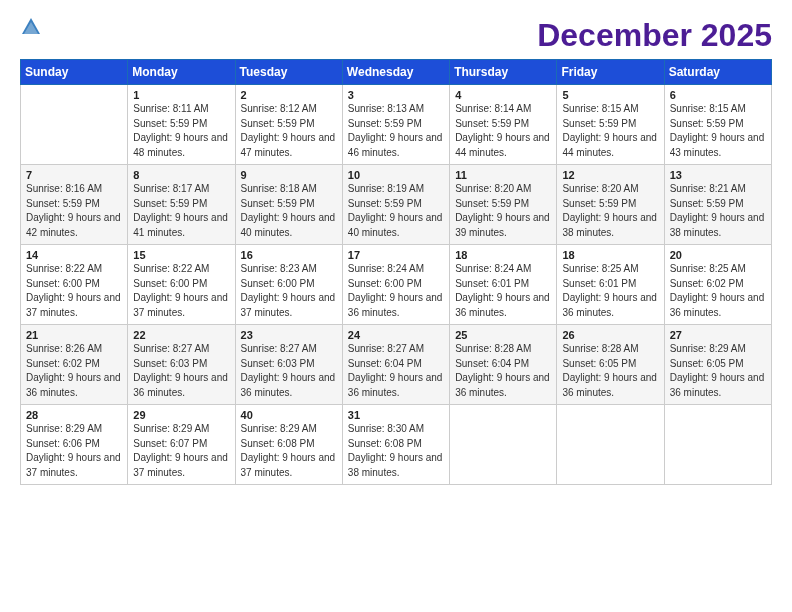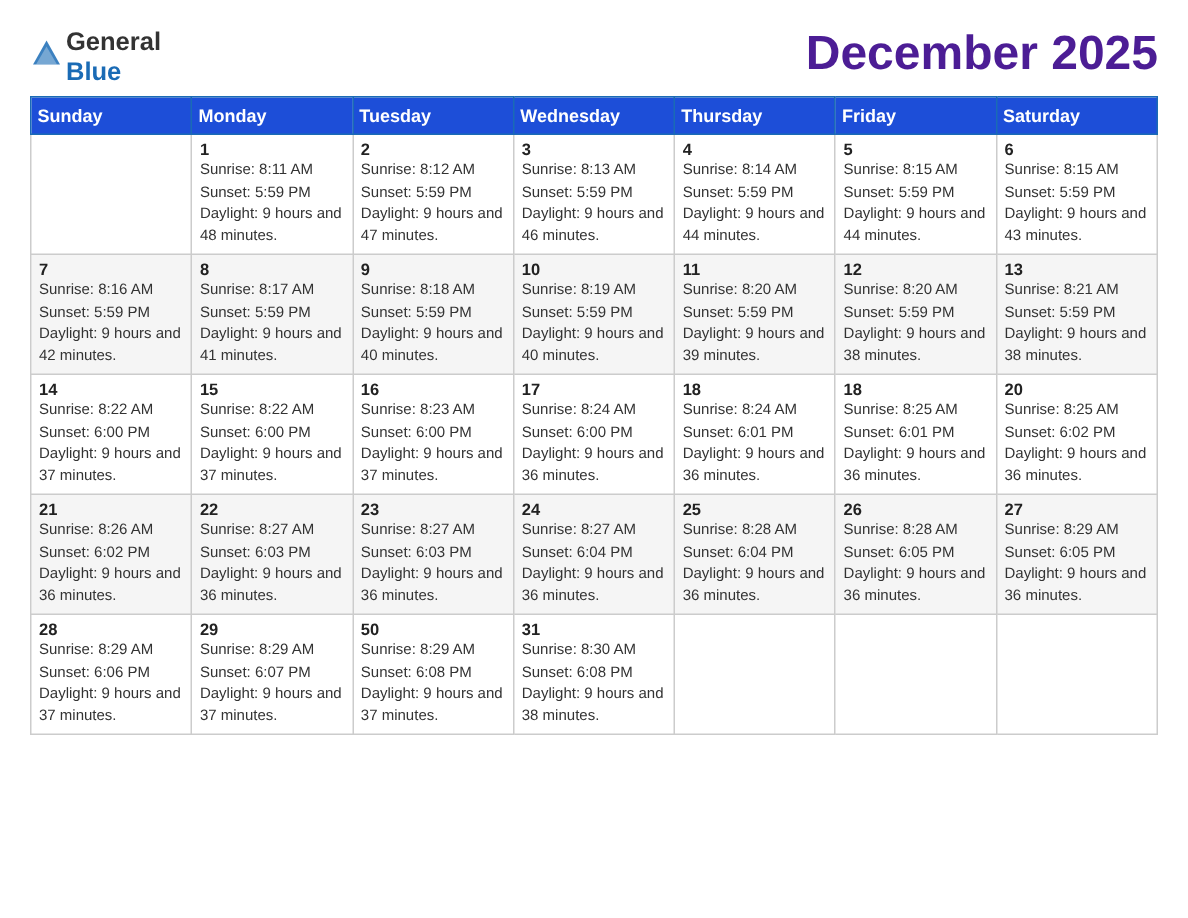--- a/index.html
+++ b/index.html
@@ -87,24 +87,20 @@
 </head>
 <body>
 
 <div class="container">
   <div class="header-row">
     <div class="logo">
       <svg class="logo-icon" viewBox="0 0 22 22" xmlns="http://www.w3.org/2000/svg">
         <polygon points="11,2 20,18 2,18" fill="#1a6bb5" opacity="0.85"></polygon>
         <polygon points="11,6 18,18 4,18" fill="#fff" opacity="0.3"></polygon>
       </svg>
-      <div>
-        <span style="font-size:17px;font-weight:bold;color:#333;">General</span><br>
-        <span style="font-size:17px;font-weight:bold;color:#1a6bb5;">Blue</span>
-      </div>
     </div>
     <div class="title-block">
       <div class="month-title">December 2025</div>
     </div>
   </div>
 
   <table>
     <thead>
       <tr id="weekday-header">
       <th>Sunday</th>
@@ -237,21 +233,21 @@
         <tr>
           <td>
             <span class="day-num">28</span>
             <div class="day-info">Sunrise: 8:29 AM<br>Sunset: 6:06 PM<br>Daylight: 9 hours and 37 minutes.</div>
           </td>
           <td>
             <span class="day-num">29</span>
             <div class="day-info">Sunrise: 8:29 AM<br>Sunset: 6:07 PM<br>Daylight: 9 hours and 37 minutes.</div>
           </td>
           <td>
-            <span class="day-num">50</span>
+            <span class="day-num">40</span>
             <div class="day-info">Sunrise: 8:29 AM<br>Sunset: 6:08 PM<br>Daylight: 9 hours and 37 minutes.</div>
           </td>
           <td>
             <span class="day-num">31</span>
             <div class="day-info">Sunrise: 8:30 AM<br>Sunset: 6:08 PM<br>Daylight: 9 hours and 38 minutes.</div>
           </td>
           <td></td>
           <td></td>
           <td></td>
         </tr>

